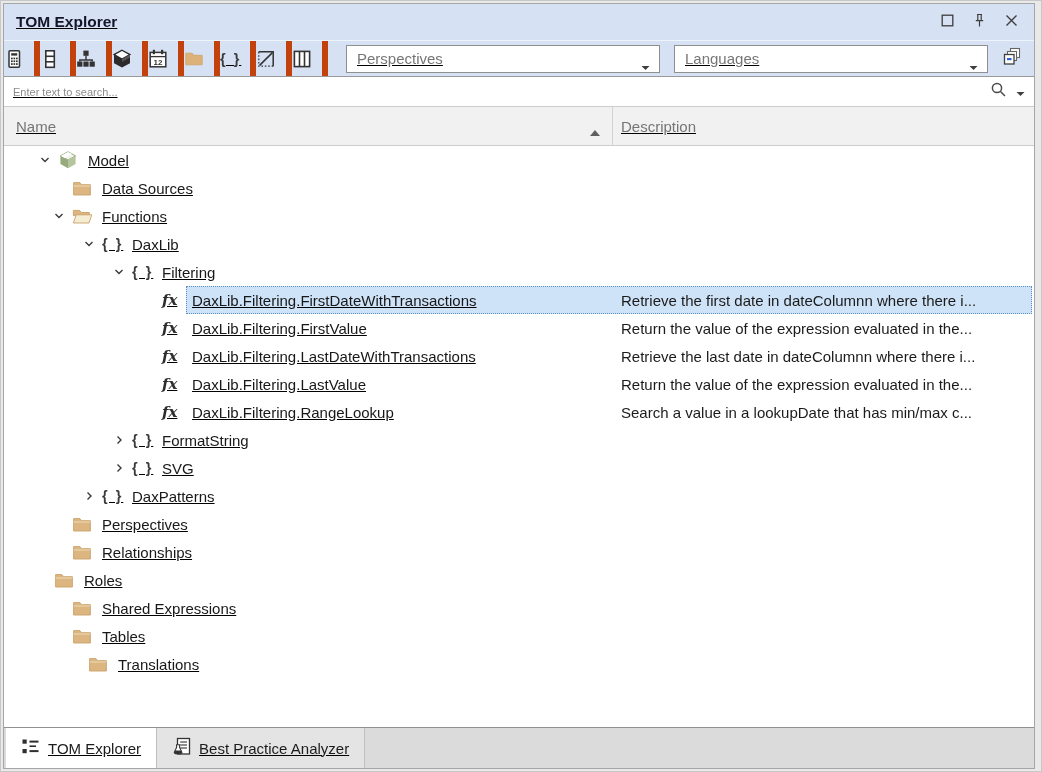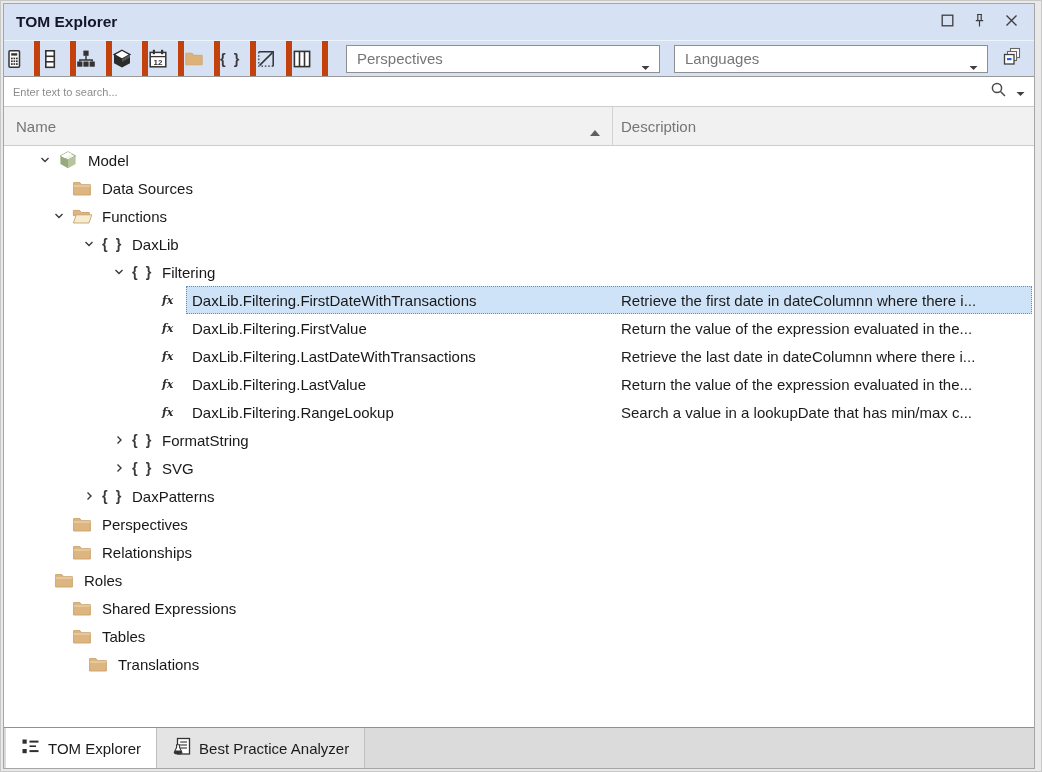--- a/index.html
+++ b/index.html
@@ -8,21 +8,21 @@
     background:#efefef;
     font-family:"Liberation Sans", sans-serif;
     -webkit-font-smoothing:antialiased;
   }
   .frame {
     position:absolute; inset:0; border:1px solid #c8c8c8; background:#e9e9e9; box-sizing:border-box;
   }
   .window {
     position:absolute; left:2px; top:2px; right:6px; bottom:2px;
     border:1px solid #a6a6a6; background:#fff; box-sizing:border-box;
-    display:flex; flex-direction:column;
+    display:flex; flex-direction:column;text-decoration:underline;
   }
   
   .titlebar {
     height:36px; flex:0 0 36px; background:#d6e2f4;
     display:flex; align-items:center; padding:0 12px; box-sizing:border-box;
   }
   .title { font-size:15.5px; font-weight:bold; color:#14142b; }
   .win-controls { margin-left:auto; display:flex; align-items:center; gap:10px; }
   .win-btn { width:22px; height:22px; display:flex; align-items:center; justify-content:center; cursor:default; }
   
@@ -73,21 +73,21 @@
   .node-icon { width:28px; flex:0 0 28px; display:flex; align-items:center; }
   .node-label { padding:2px 5px 2px 2px; white-space:nowrap; position:relative; z-index:1; }
   .row-desc {
     position:absolute; left:617px; right:2px; top:0; bottom:0;
     display:flex; align-items:center; white-space:nowrap; overflow:hidden; z-index:1; color:#1b1b1b;
   }
   .row-highlight {
     position:absolute; top:0; bottom:0; right:2px;
     background:#cfe3f8; border:1px dotted #5b8fcc; box-sizing:border-box; z-index:0;
   }
-  .fx-glyph { font-family:"DejaVu Serif", serif; font-style:italic; font-weight:bold; font-size:11px; color:#2d2d2d; }
+  .fx-glyph { font-family:"DejaVu Serif", serif; font-style:italic; font-weight:bold; font-size:15px; color:#2d2d2d; }
   .braces-glyph { font-weight:600; font-size:14.5px; color:#3b3b3b; letter-spacing:2px; white-space:nowrap; }
   
   .tabstrip {
     height:41px; flex:0 0 41px; background:#dbdbdb; border-top:1px solid #919191;
     display:flex; align-items:stretch; padding-left:2px; box-sizing:border-box;
   }
   .tab {
     display:flex; align-items:center; gap:8px; padding:0 15px; font-size:15px; color:#1c1c1c;
     border-right:1px solid #c0c0c0; box-sizing:border-box; white-space:nowrap;
   }

